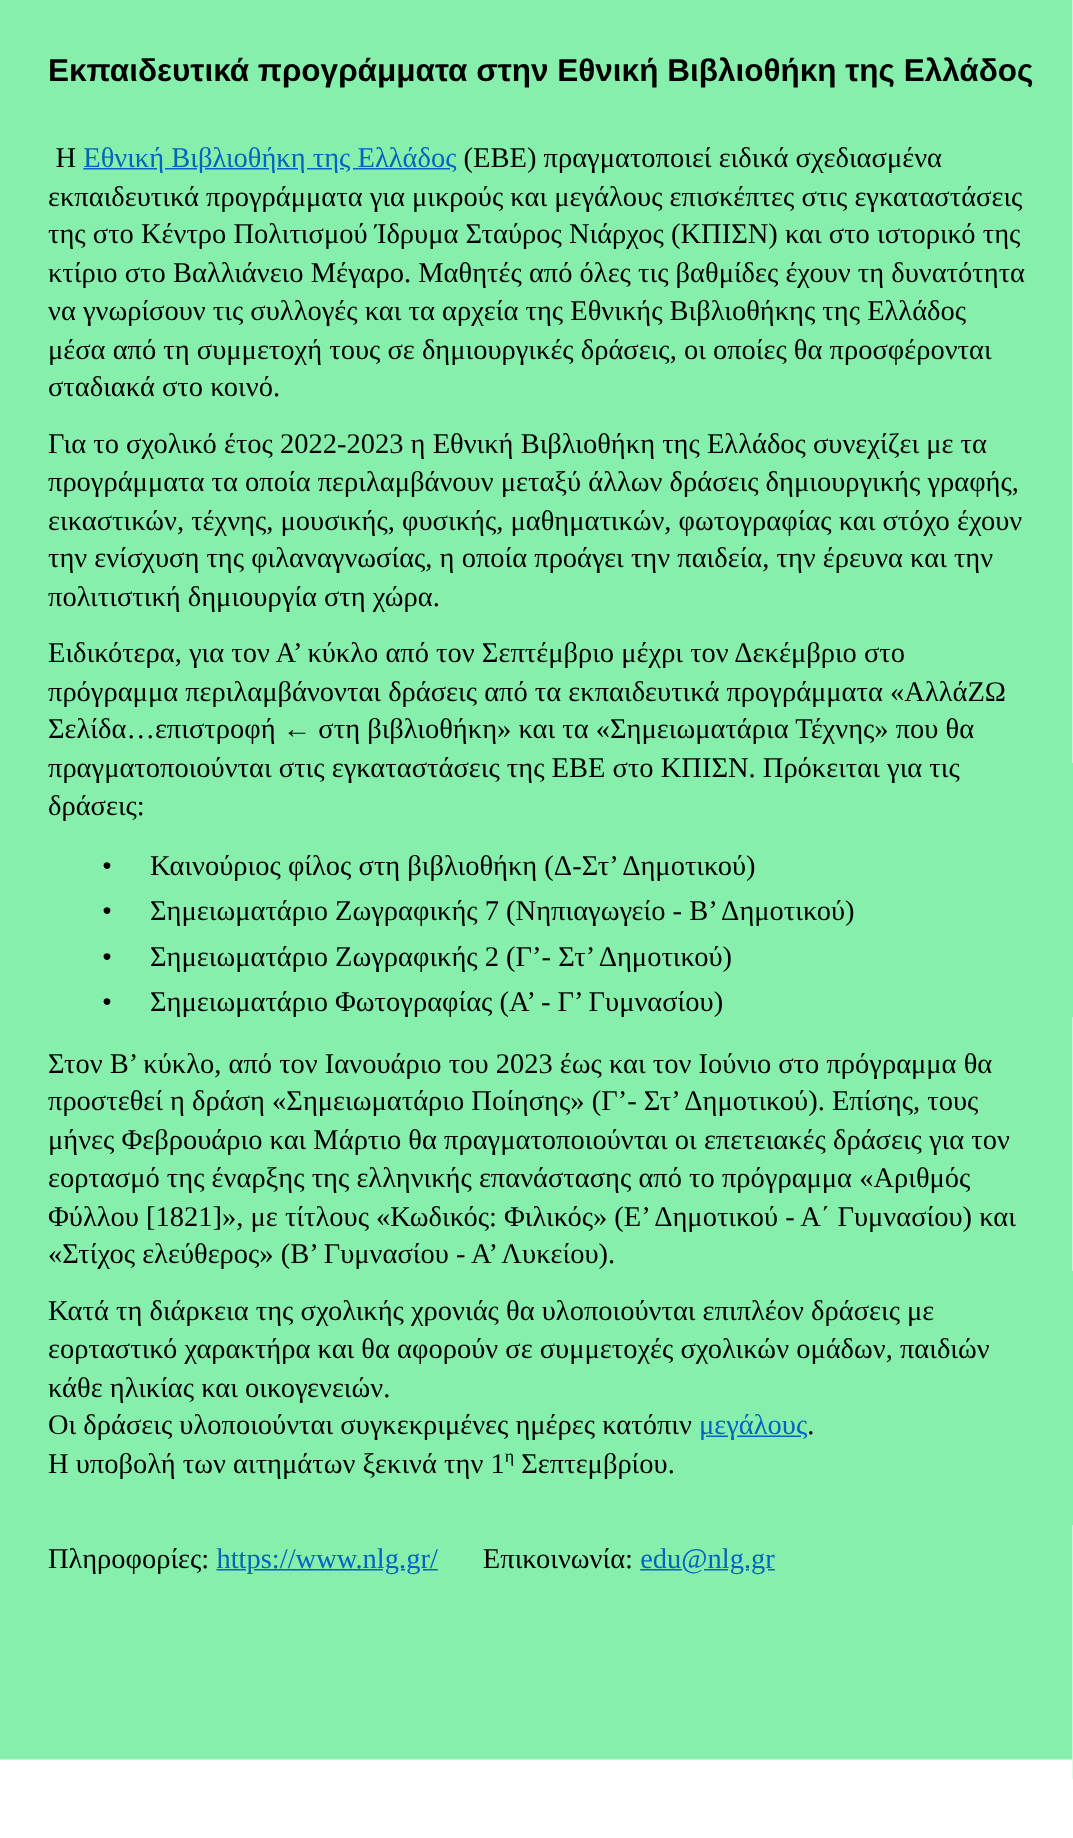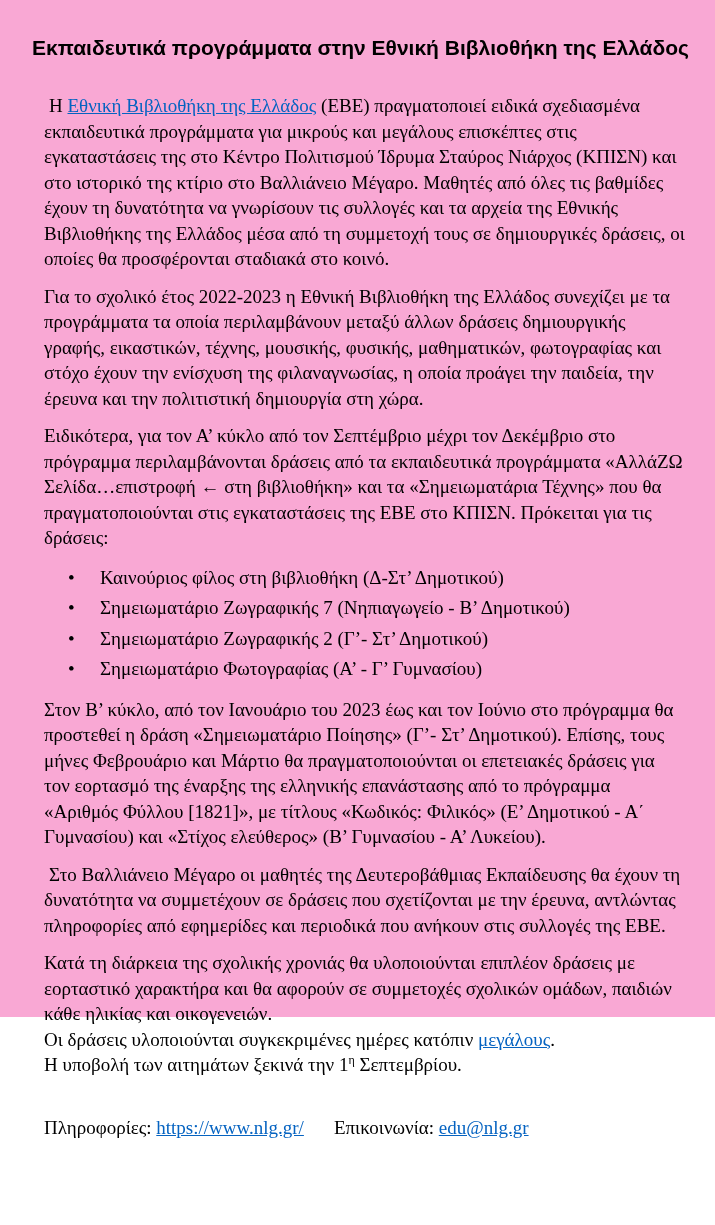--- a/index.html
+++ b/index.html
@@ -8,38 +8,38 @@
     background: #ffffff;
   }
   body {
     width: 715px;
     height: 1225px;
     overflow: hidden;
   }
   .page {
     box-sizing: border-box;
     width: 715px;
-    height: 1017px;
+    height: 1173px;
     padding: 36px 30px 0 32px;
-    background: #f9a8d4;
+    background: #86efac;
     color: #000000;
     font-family: "Liberation Serif", "DejaVu Serif", serif;
     font-size: 19px;
     line-height: 25.5px;
   }
   .doc-title {
     font-family: "Liberation Sans", "DejaVu Sans", sans-serif;
     font-size: 21px;
     line-height: 24px;
     font-weight: bold;
     margin: 0 0 33px 0;
     white-space: nowrap;
   }
   p {
-    margin: 0 0 12px 12px;
+    margin: 0 0 12px 0;
   }
   .indent-first {
     text-indent: 5px;
   }
   ul.activities {
     list-style: none;
     margin: 4px 0 12px 0;
     padding: 0 0 0 36px;
   }
   ul.activities li {
@@ -80,19 +80,18 @@
 
   <ul class="activities">
     <li>Καινούριος φίλος στη βιβλιοθήκη (Δ-Στ’ Δημοτικού)</li>
     <li>Σημειωματάριο Ζωγραφικής 7 (Νηπιαγωγείο - Β’ Δημοτικού)</li>
     <li>Σημειωματάριο Ζωγραφικής 2 (Γ’- Στ’ Δημοτικού)</li>
     <li>Σημειωματάριο Φωτογραφίας (Α’ - Γ’ Γυμνασίου)</li>
   </ul>
 
   <p>Στον Β’ κύκλο, από τον Ιανουάριο του 2023 έως και τον Ιούνιο στο πρόγραμμα θα προστεθεί η δράση «Σημειωματάριο Ποίησης» (Γ’- Στ’ Δημοτικού). Επίσης, τους μήνες Φεβρουάριο και Μάρτιο θα πραγματοποιούνται οι επετειακές δράσεις για τον εορτασμό της έναρξης της ελληνικής επανάστασης από το πρόγραμμα  «Αριθμός Φύλλου [1821]», με τίτλους «Κωδικός: Φιλικός» (Ε’ Δημοτικού - Α΄ Γυμνασίου) και «Στίχος ελεύθερος» (Β’ Γυμνασίου - Α’ Λυκείου).</p>
 
-  <p class="indent-first">Στο Βαλλιάνειο Μέγαρο οι μαθητές της Δευτεροβάθμιας Εκπαίδευσης θα έχουν τη δυνατότητα να συμμετέχουν σε δράσεις που σχετίζονται με την έρευνα, αντλώντας πληροφορίες από εφημερίδες και περιοδικά που ανήκουν στις συλλογές της ΕΒΕ.</p>
 
   <p><span>Κατά τη διάρκεια της σχολικής χρονιάς θα υλοποιούνται επιπλέον δράσεις με εορταστικό χαρακτήρα και θα αφορούν σε συμμετοχές σχολικών ομάδων, παιδιών κάθε ηλικίας και οικογενειών.</span><br><span>Οι δράσεις υλοποιούνται συγκεκριμένες ημέρες κατόπιν </span><a>μεγάλους</a><span>.</span><br><span>Η υποβολή των αιτημάτων ξεκινά την 1</span><sup>η</sup><span> Σεπτεμβρίου.</span></p>
 
   <p><br><span>Πληροφορίες: </span><a>https://www.nlg.gr/</a><span class="tab-space"></span><span>Επικοινωνία: </span><a>edu@nlg.gr</a></p>
 
 </div>
 
 </body></html>

